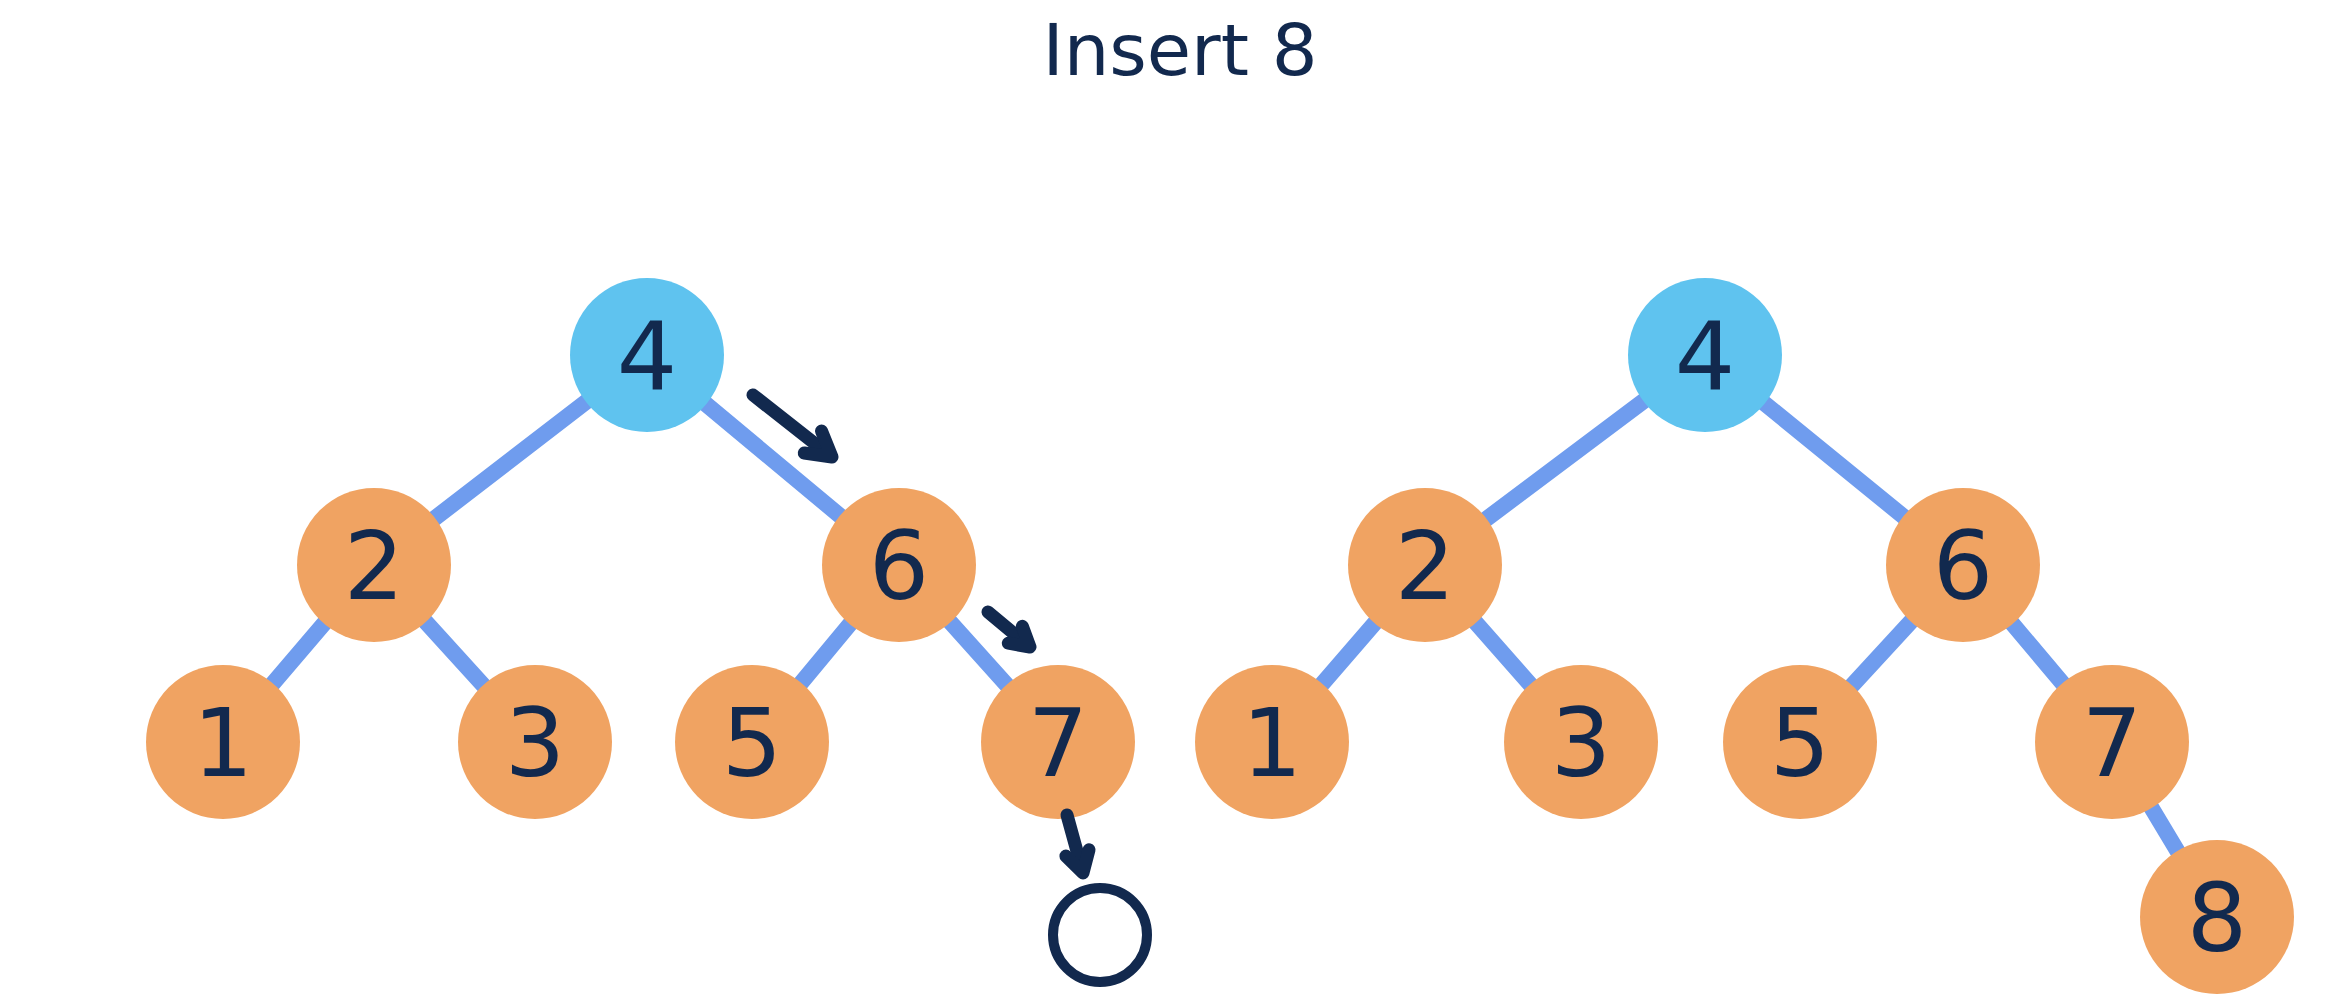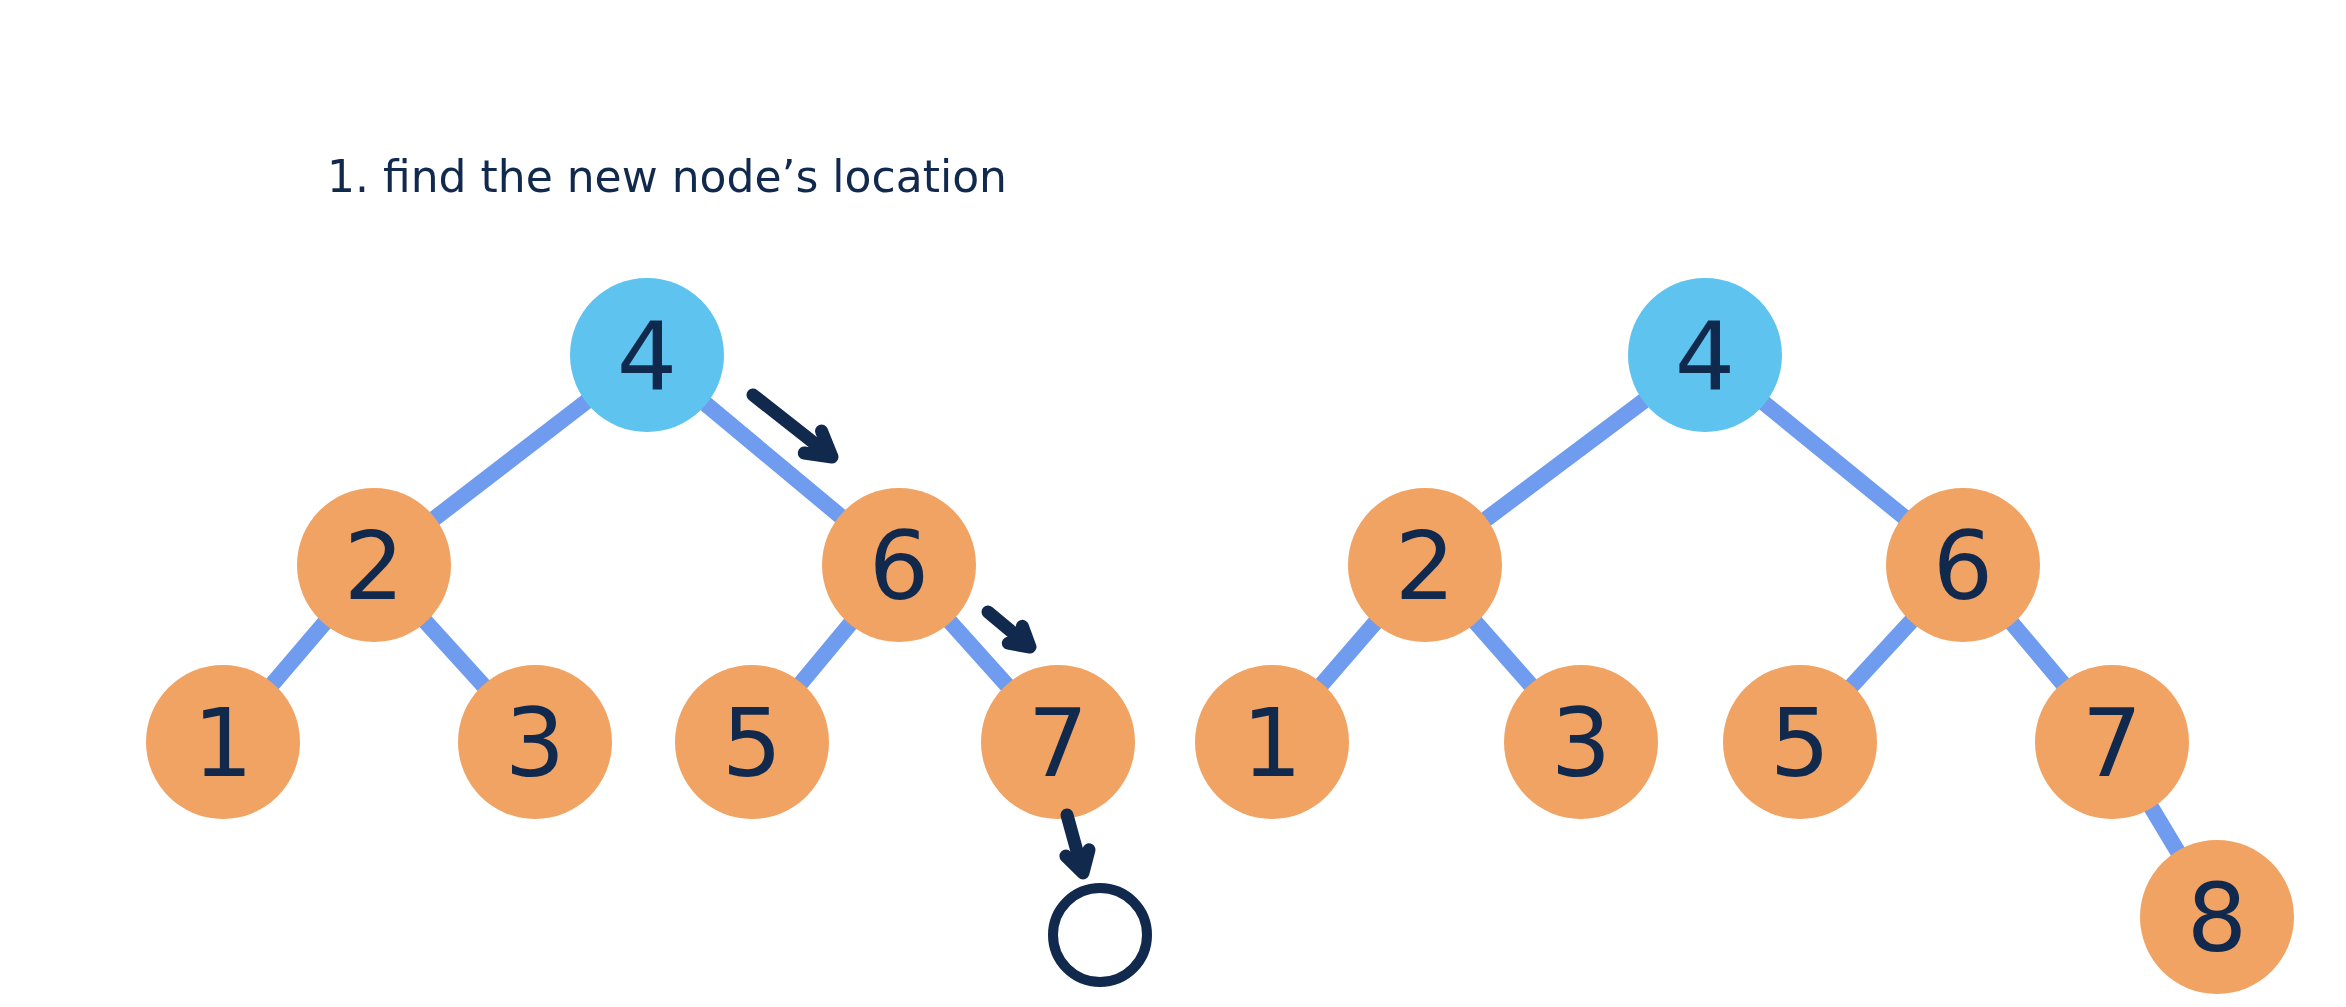--- a/index.html
+++ b/index.html
@@ -32,22 +32,22 @@
   .node-label{
     font-family:"DejaVu Sans","Liberation Sans",sans-serif;
     font-size:95px;
     fill:#12294e;
   }
 </style>
 </head>
 <body>
 
 <div class="stage">
+  <div class="page-title">Insert 8</div>
 
-  <div class="panel-subtitle" style="left: 667px;">1. find the new node’s location</div>
 
 
   <svg class="diagram" xmlns="http://www.w3.org/2000/svg" width="2346" height="1007" viewBox="0 0 2346 1007">
       <g>
         <line x1="647" y1="355" x2="374" y2="565" stroke="#6f9cee" stroke-width="16" stroke-linecap="round"></line>
         <line x1="647" y1="355" x2="899" y2="565" stroke="#6f9cee" stroke-width="16" stroke-linecap="round"></line>
         <line x1="374" y1="565" x2="223" y2="742" stroke="#6f9cee" stroke-width="16" stroke-linecap="round"></line>
         <line x1="374" y1="565" x2="535" y2="742" stroke="#6f9cee" stroke-width="16" stroke-linecap="round"></line>
         <line x1="899" y1="565" x2="752" y2="742" stroke="#6f9cee" stroke-width="16" stroke-linecap="round"></line>
         <line x1="899" y1="565" x2="1058" y2="742" stroke="#6f9cee" stroke-width="16" stroke-linecap="round"></line>

